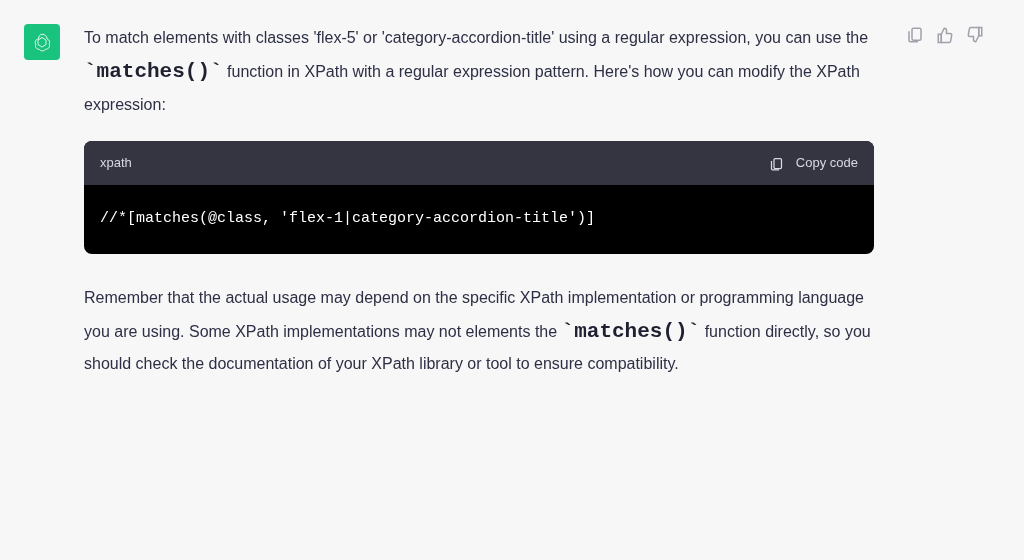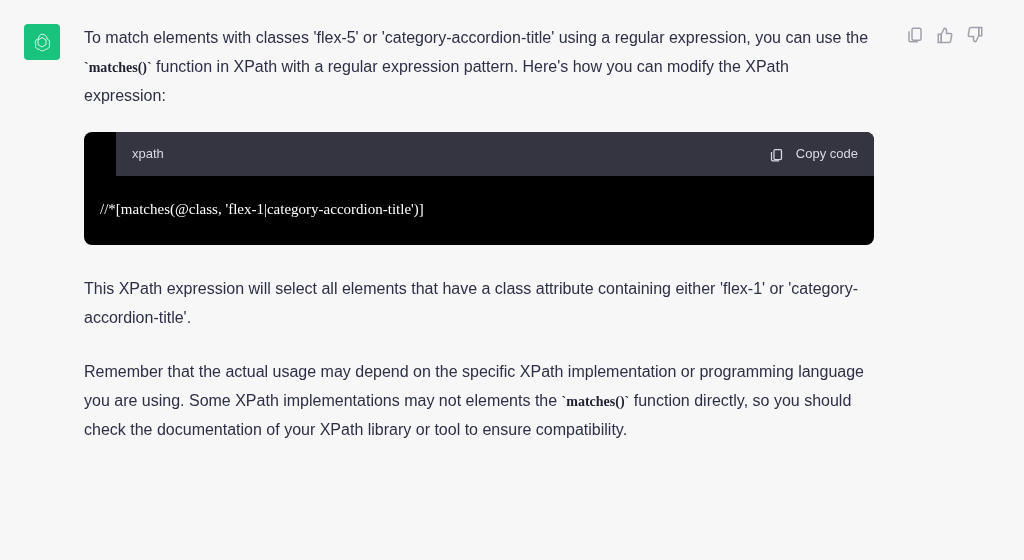--- a/index.html
+++ b/index.html
@@ -43,52 +43,51 @@
   }
   .action-icon {
     width: 18px;
     height: 18px;
     color: #a1a1aa;
     cursor: pointer;
   }
   .action-icon svg { width: 100%; height: 100%; display:block; }
   p { margin-bottom: 4px; }
   code.inline {
-    font-family: Liberation Serif, serif;
-    font-size: 14px;
+    font-family: Liberation Mono, monospace;
+    font-size: 21px;
     font-weight: 600;
     color: #1f2030;
   }
   .codeblock {
     margin: 22px 0 30px 0;
     border-radius: 8px;
     overflow: hidden;
     background: #000;
   }
   .codeblock-header {
     background: #343541;
     color: #d9d9e3;
     font-size: 13px;
     padding: 10px 16px;
     display: flex;
     justify-content: space-between;
     align-items: center;
-    margin-left: 32px;
   }
   .copy-btn {
     display: flex;
     align-items: center;
     gap: 12px;
     cursor: pointer;
     color: #d9d9e3;
   }
   .copy-btn svg { width: 15px; height: 15px; }
   .codeblock-code {
     padding: 20px 16px 22px 16px;
-    font-family: Liberation Serif, serif;
+    font-family: Liberation Mono, monospace;
     font-size: 15px;
     color: #fff;
     white-space: pre;
   }
   .para-gap { margin-top: 26px; }
 </style>
 </head>
 <body>
 
 <div class="msg-row">
@@ -115,21 +114,20 @@
           <svg viewBox="0 0 24 24" fill="none" stroke="currentColor" stroke-width="2">
             <rect x="8" y="4" width="12" height="16" rx="2"></rect>
             <path d="M4 8 v12 a2 2 0 0 0 2 2 h10"></path>
           </svg>
           <span>Copy code</span>
         </div>
       </div>
       <div class="codeblock-code">//*[matches(@class, 'flex-1|category-accordion-title')]</div>
     </div>
 
-    <p>This XPath expression will select all elements that have a class attribute containing either 'flex-1' or 'category-accordion-title'.</p>
 
     <p class="para-gap">
       <span>Remember that the actual usage may depend on the specific XPath implementation or programming language you are using. Some XPath implementations may not elements the </span>
       <code class="inline">`matches()`</code>
       <span> function directly, so you should check the documentation of your XPath library or tool to ensure compatibility.</span>
     </p>
 
   </div>
 
   <div class="actions">

